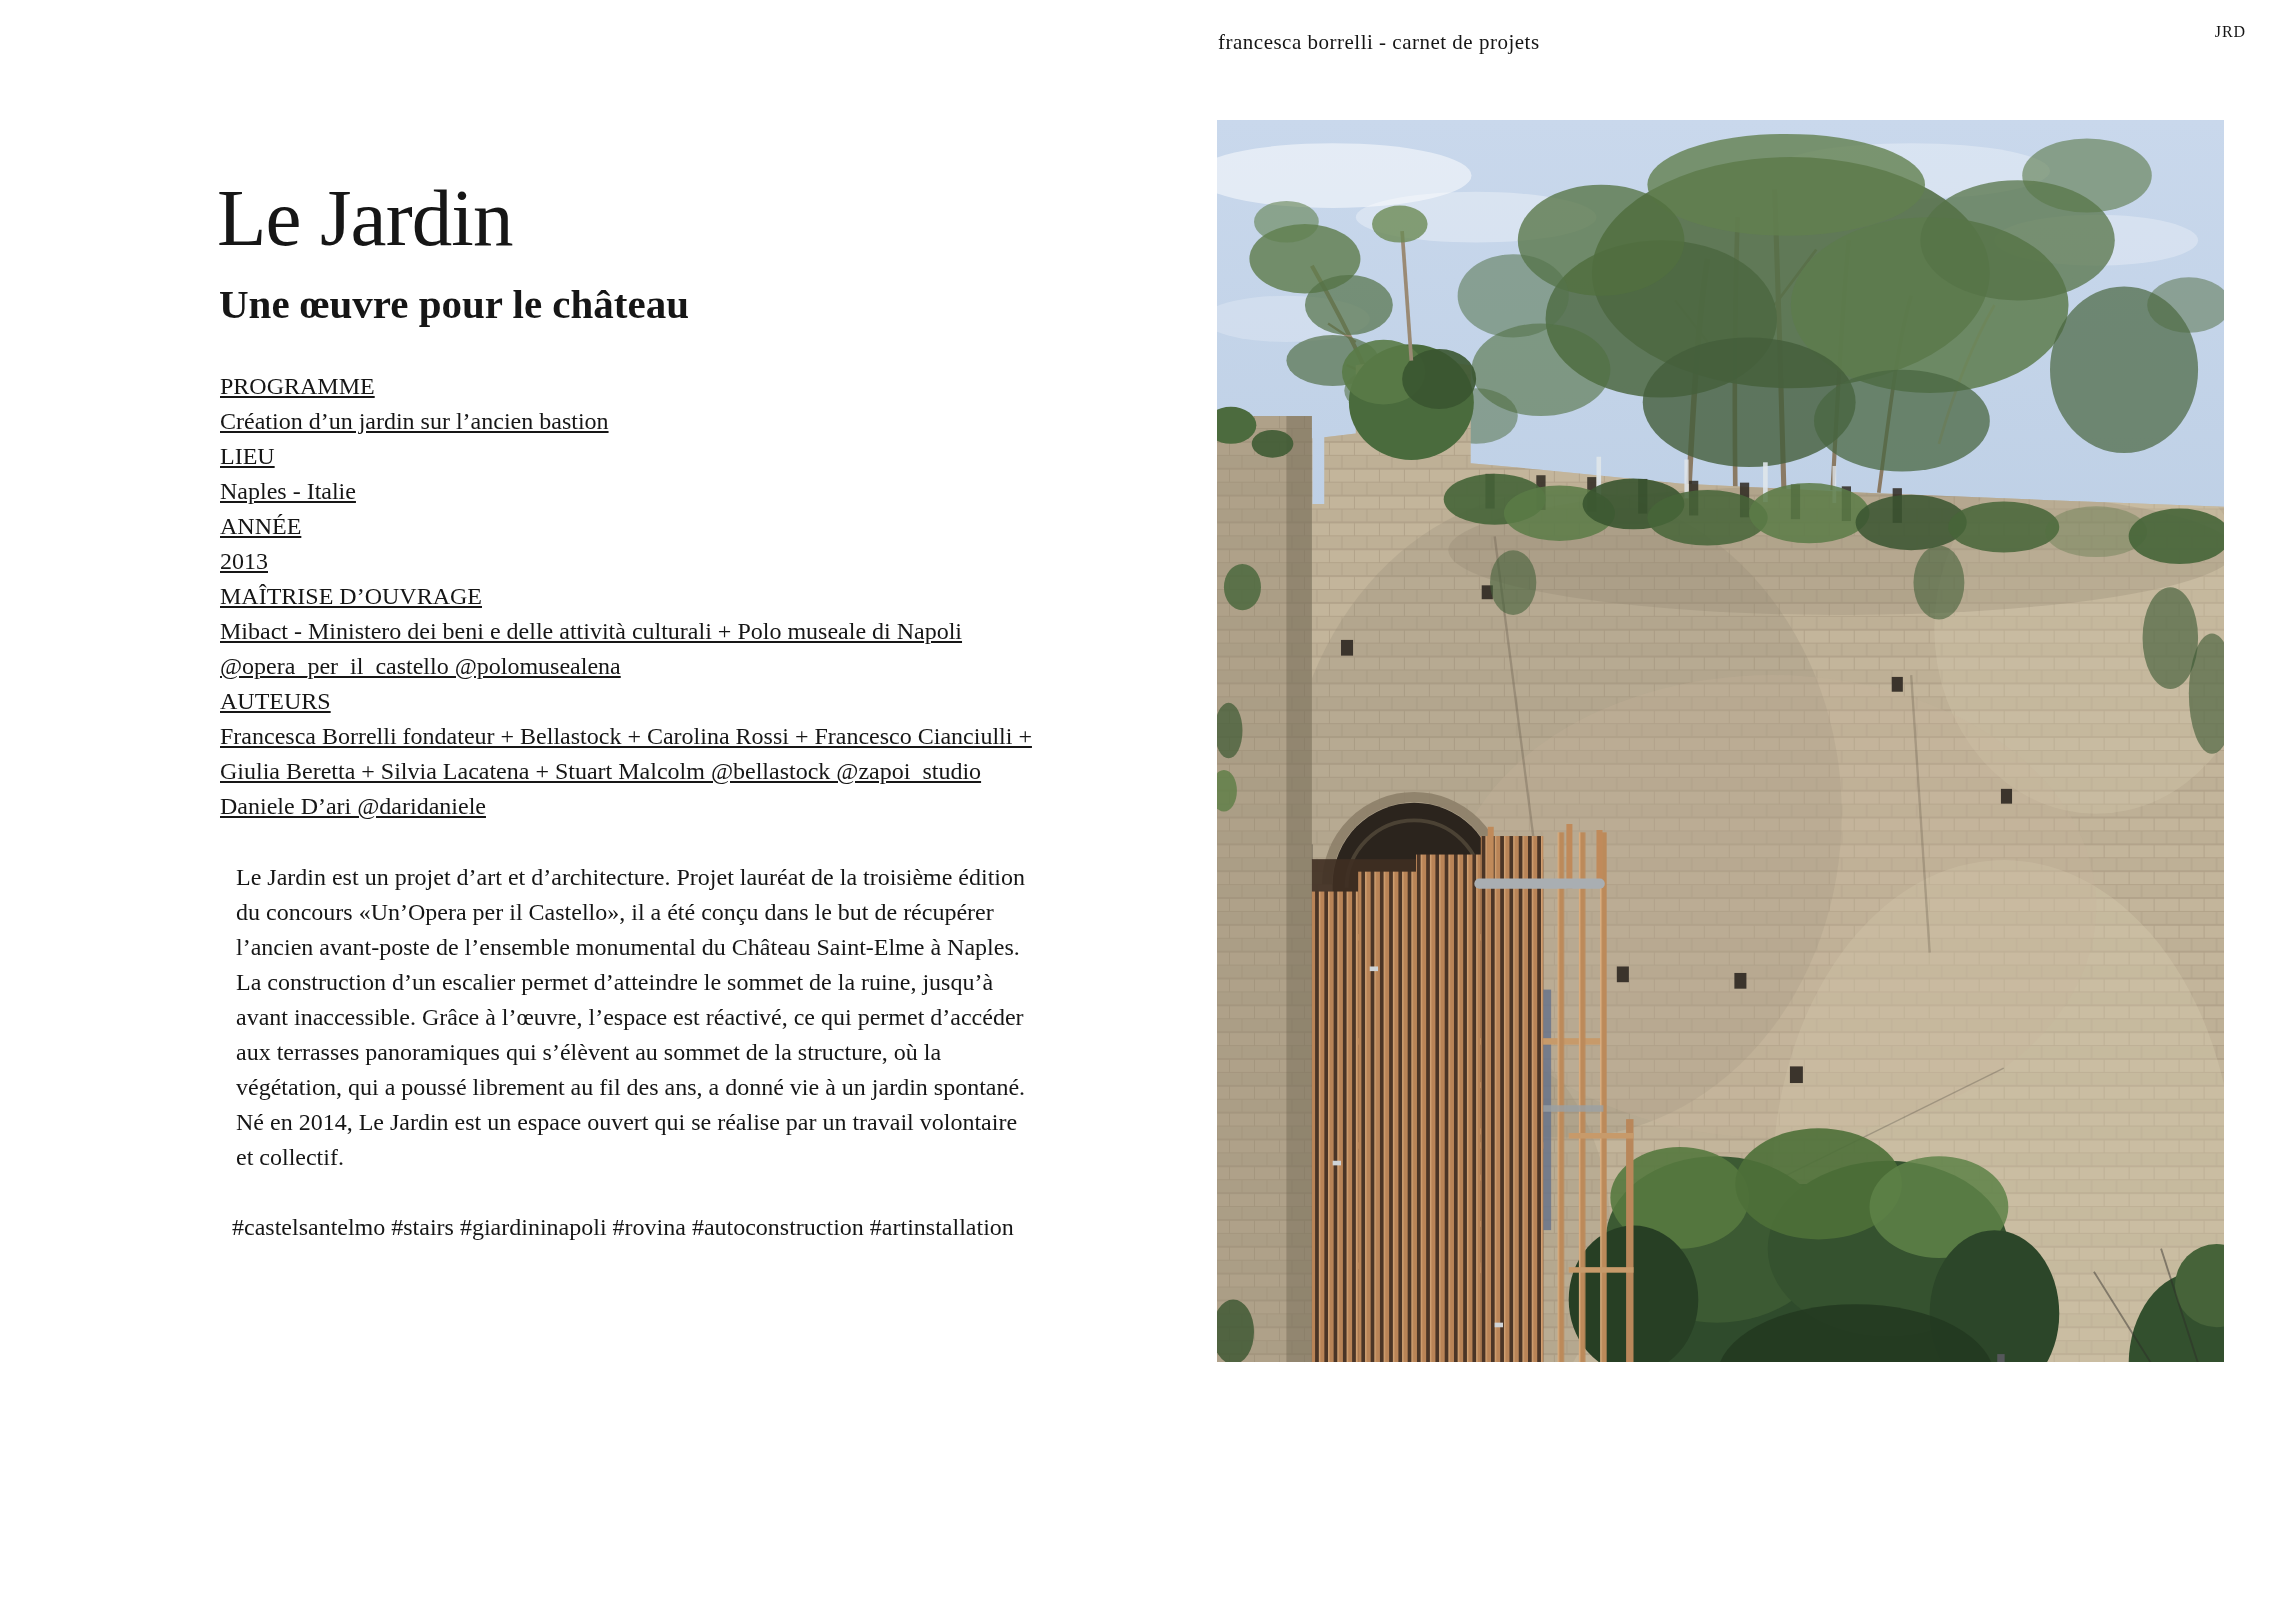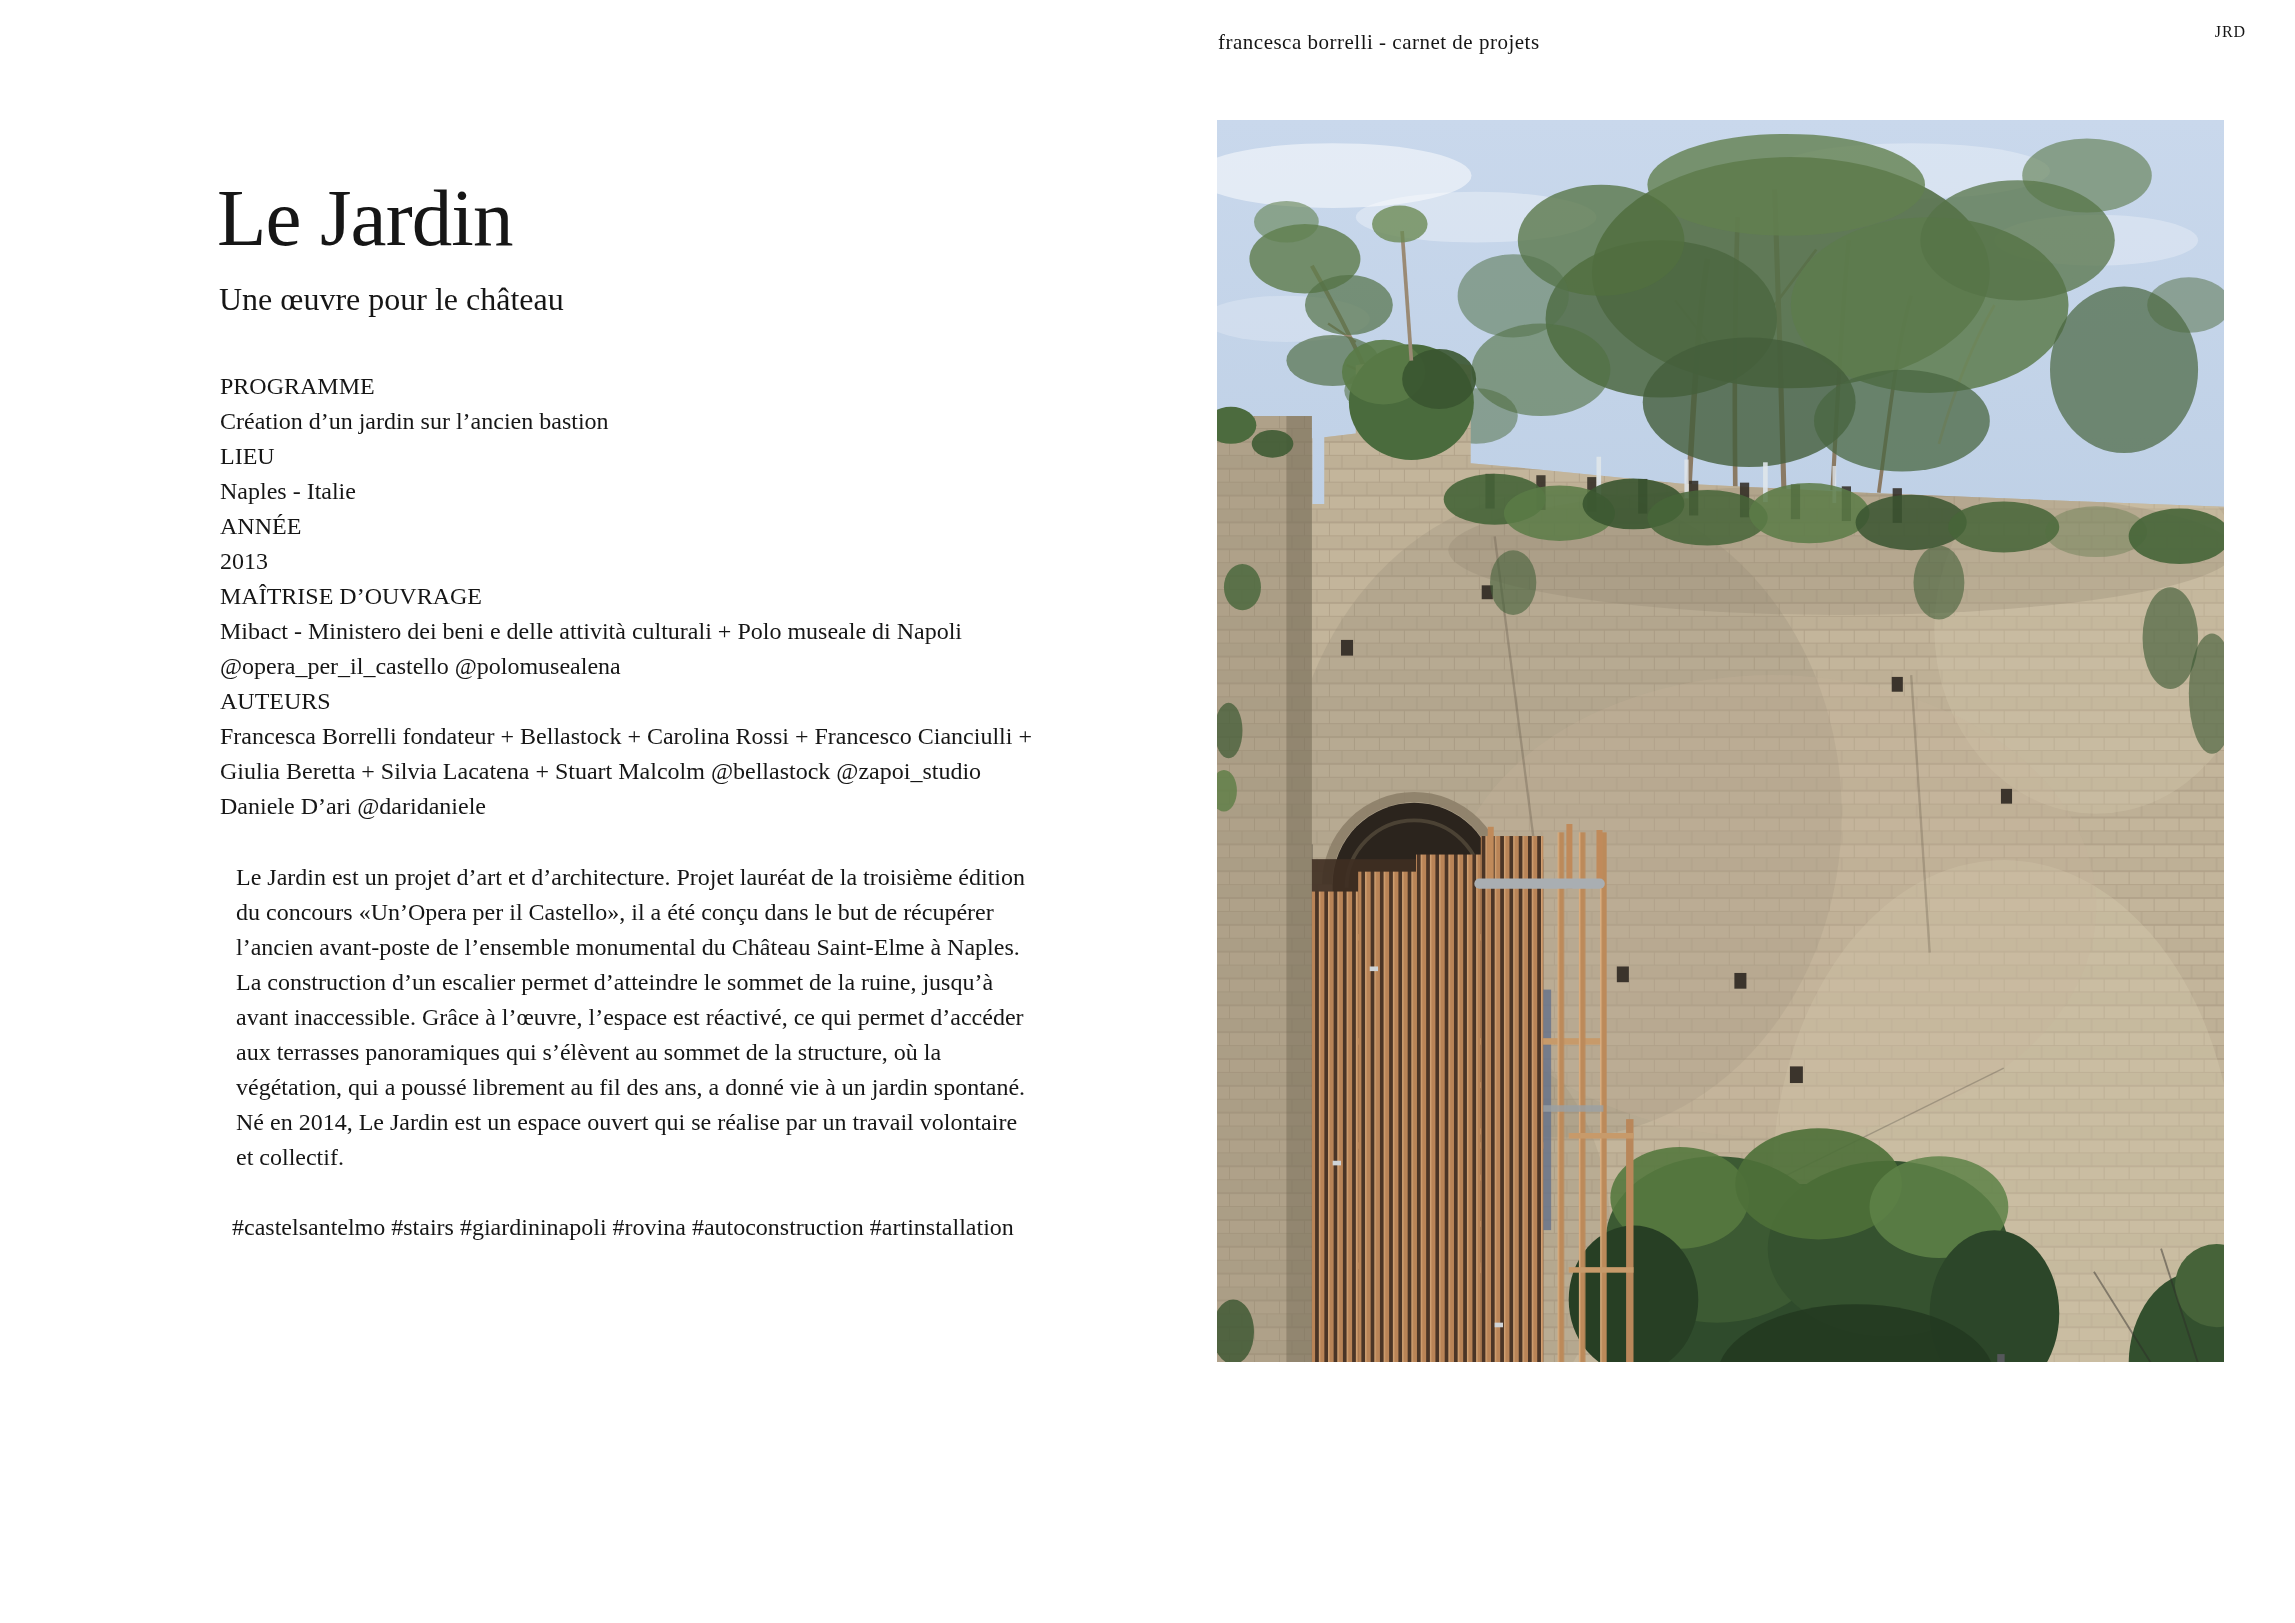--- a/index.html
+++ b/index.html
@@ -20,27 +20,27 @@
     font-size:16px;letter-spacing:0.9px;white-space:nowrap;
   }
   h1.title{
     position:absolute;left:217px;top:176px;margin:0;
     font-size:81px;font-weight:400;letter-spacing:-0.9px;line-height:1.05;
     white-space:nowrap;
     text-align:right;
   }
   h2.subtitle{
     position:absolute;left:219px;top:282px;margin:0;
-    font-size:32px;font-weight:400;line-height:1.1;white-space:nowrap;
+    font-size:41px;font-weight:700;line-height:1.1;white-space:nowrap;
   }
   .flow{
     position:absolute;left:220px;top:369px;width:814px;
     font-size:24px;line-height:35px;
   }
-  dl.details{margin:0;padding:0;}
+  dl.details{margin:0;padding:0;text-decoration:underline;}
   dl.details dt,dl.details dd{margin:0;padding:0;display:block;}
   p.desc{margin:36px 0 0 16px;}
   p.tags{margin:35px 0 0 12px;}
   figure.photo{
     position:absolute;left:1217px;top:120px;width:1007px;height:1433px;
     margin:0;padding:0;
   }
   figure.photo svg{display:block;width:100%;height:100%;}
 </style>
 </head>

